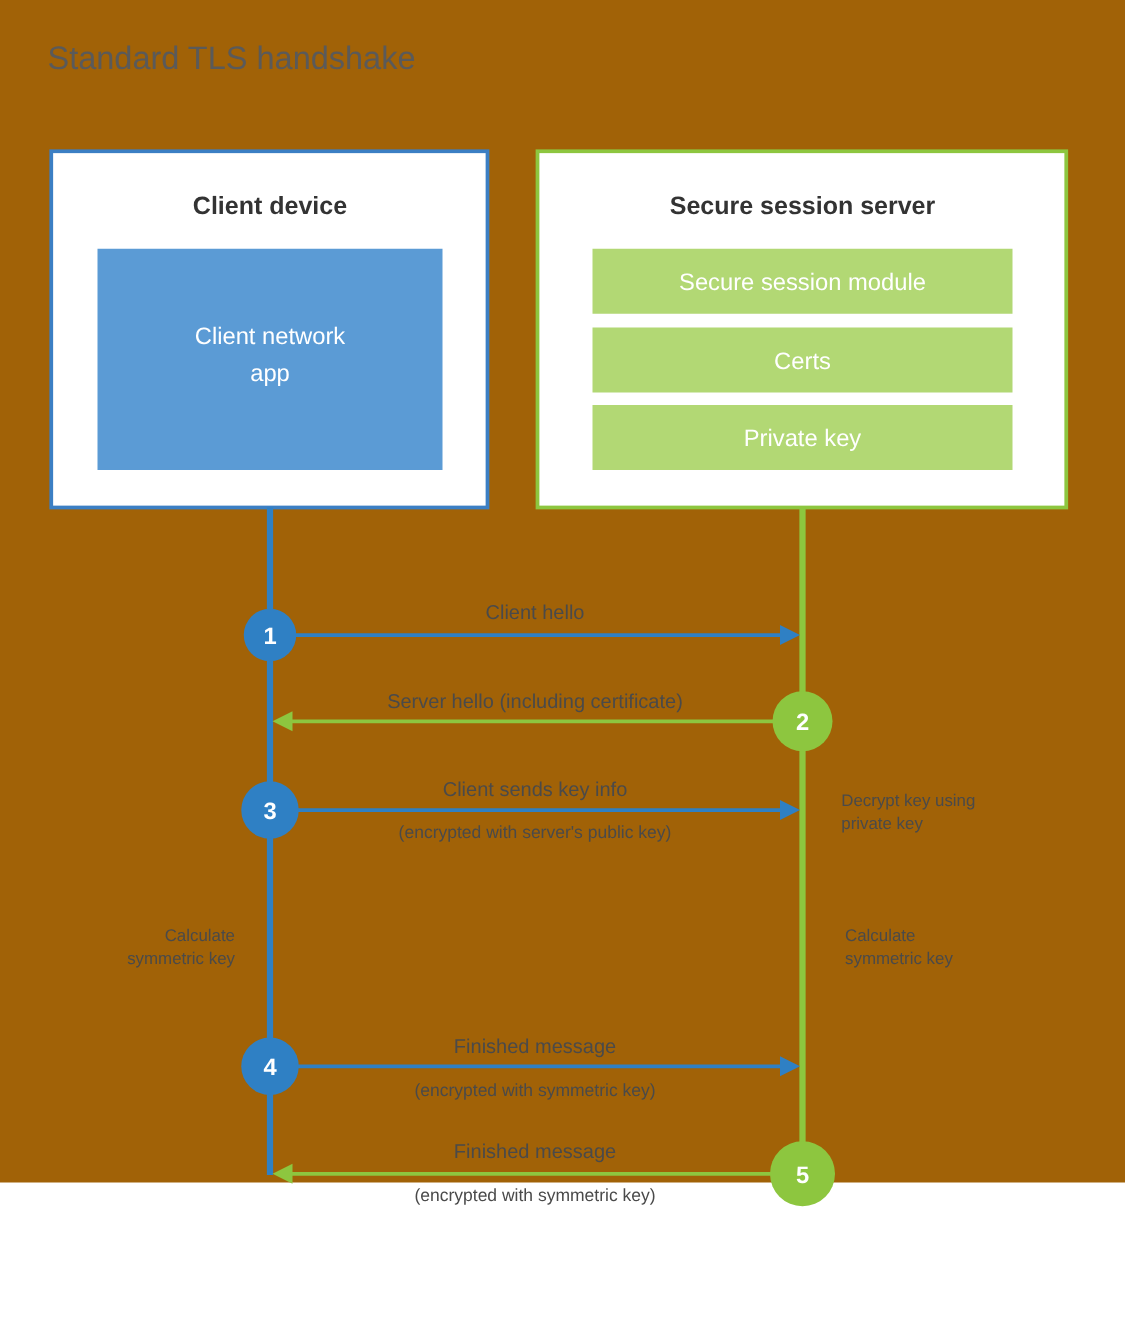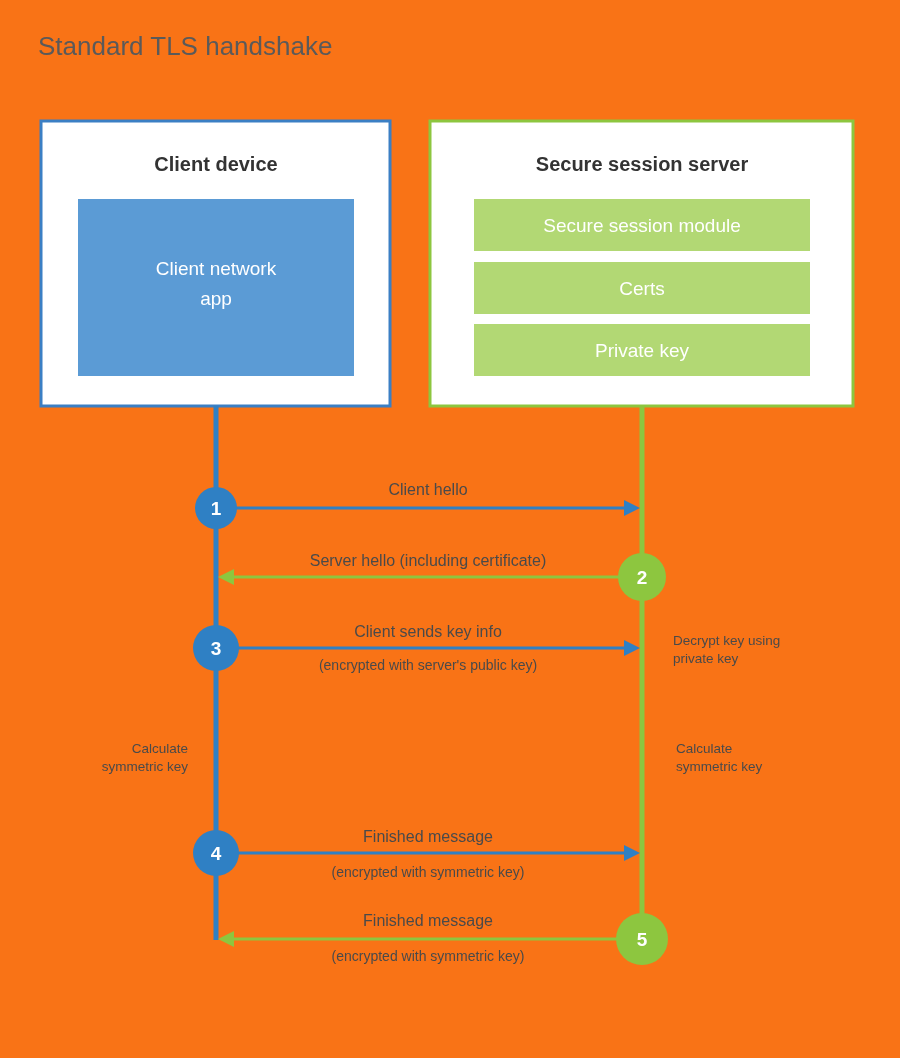--- a/index.html
+++ b/index.html
@@ -9,22 +9,22 @@
   }
   body {
     width: 900px;
     height: 1058px;
     font-family: "Liberation Sans", sans-serif;
     overflow: hidden;
   }
   #diagram-root {
     position: relative;
     width: 900px;
-    height: 1058px;
-    background: #f97316;
+    height: 946px;
+    background: #a16207;
   }
   svg#tls-svg {
     display: block;
     width: 900px;
     height: 1058px;
   }
   .page-title {
     font-size: 26px;
     fill: #5a5a5a;
     font-weight: 400;

